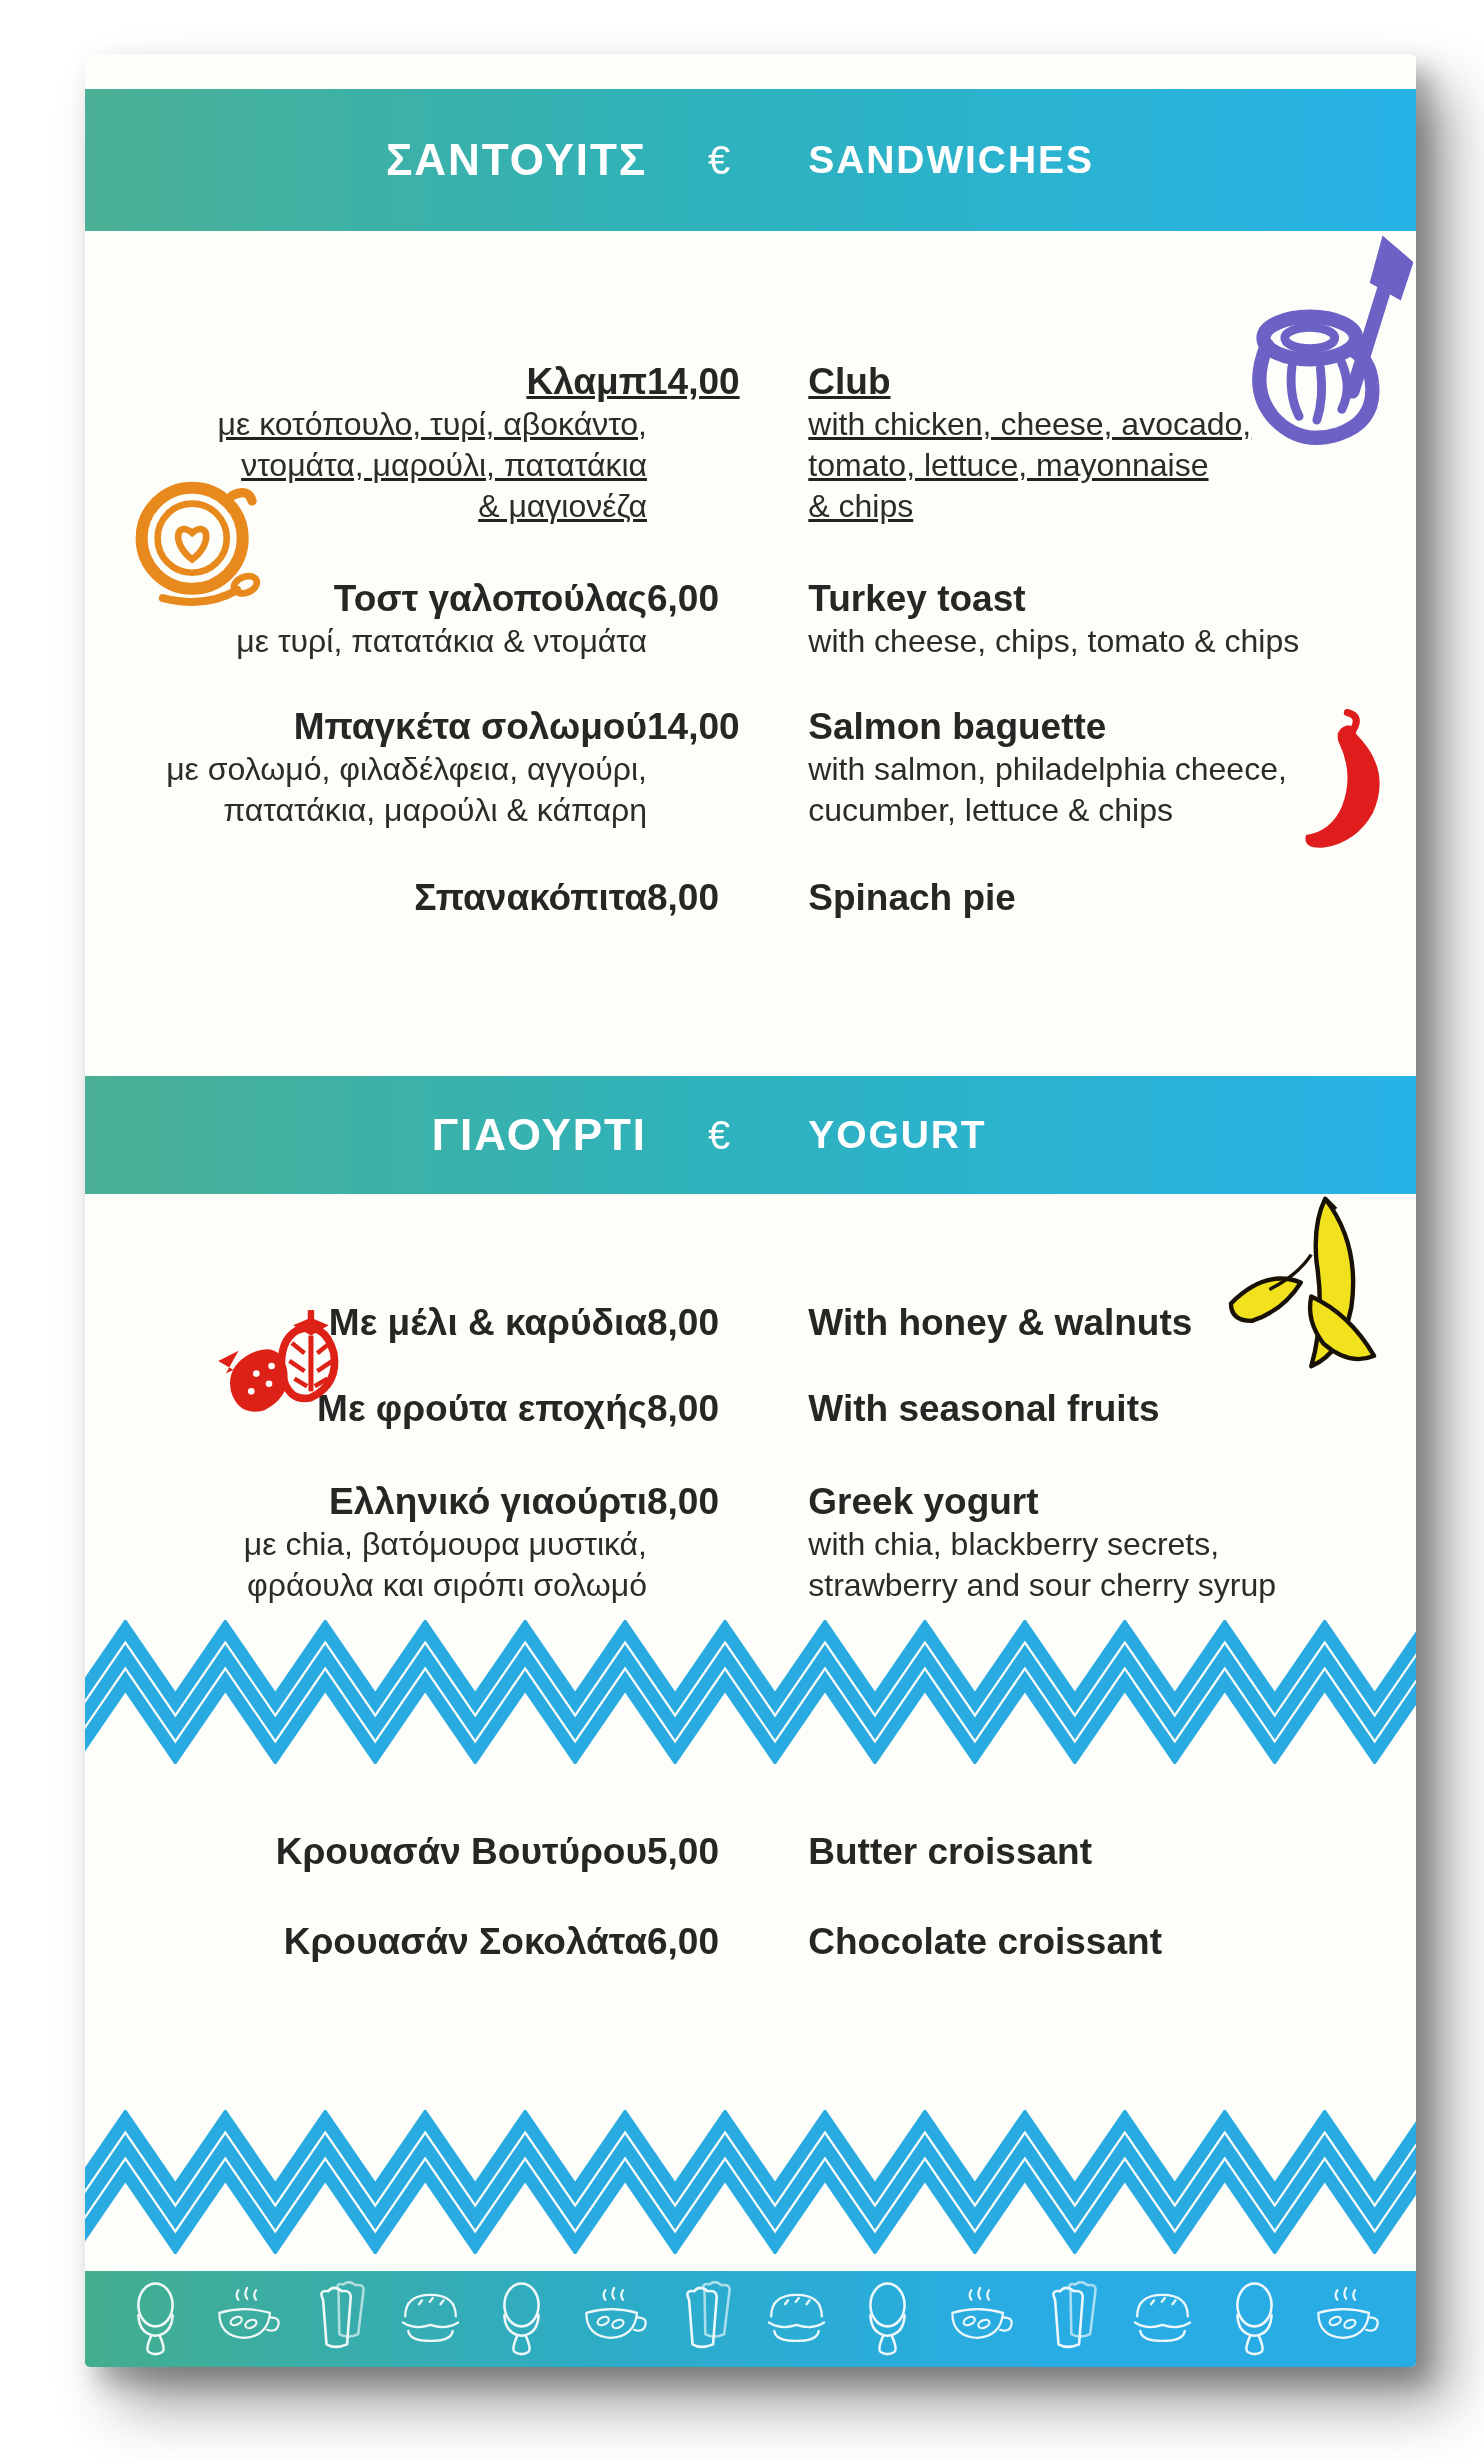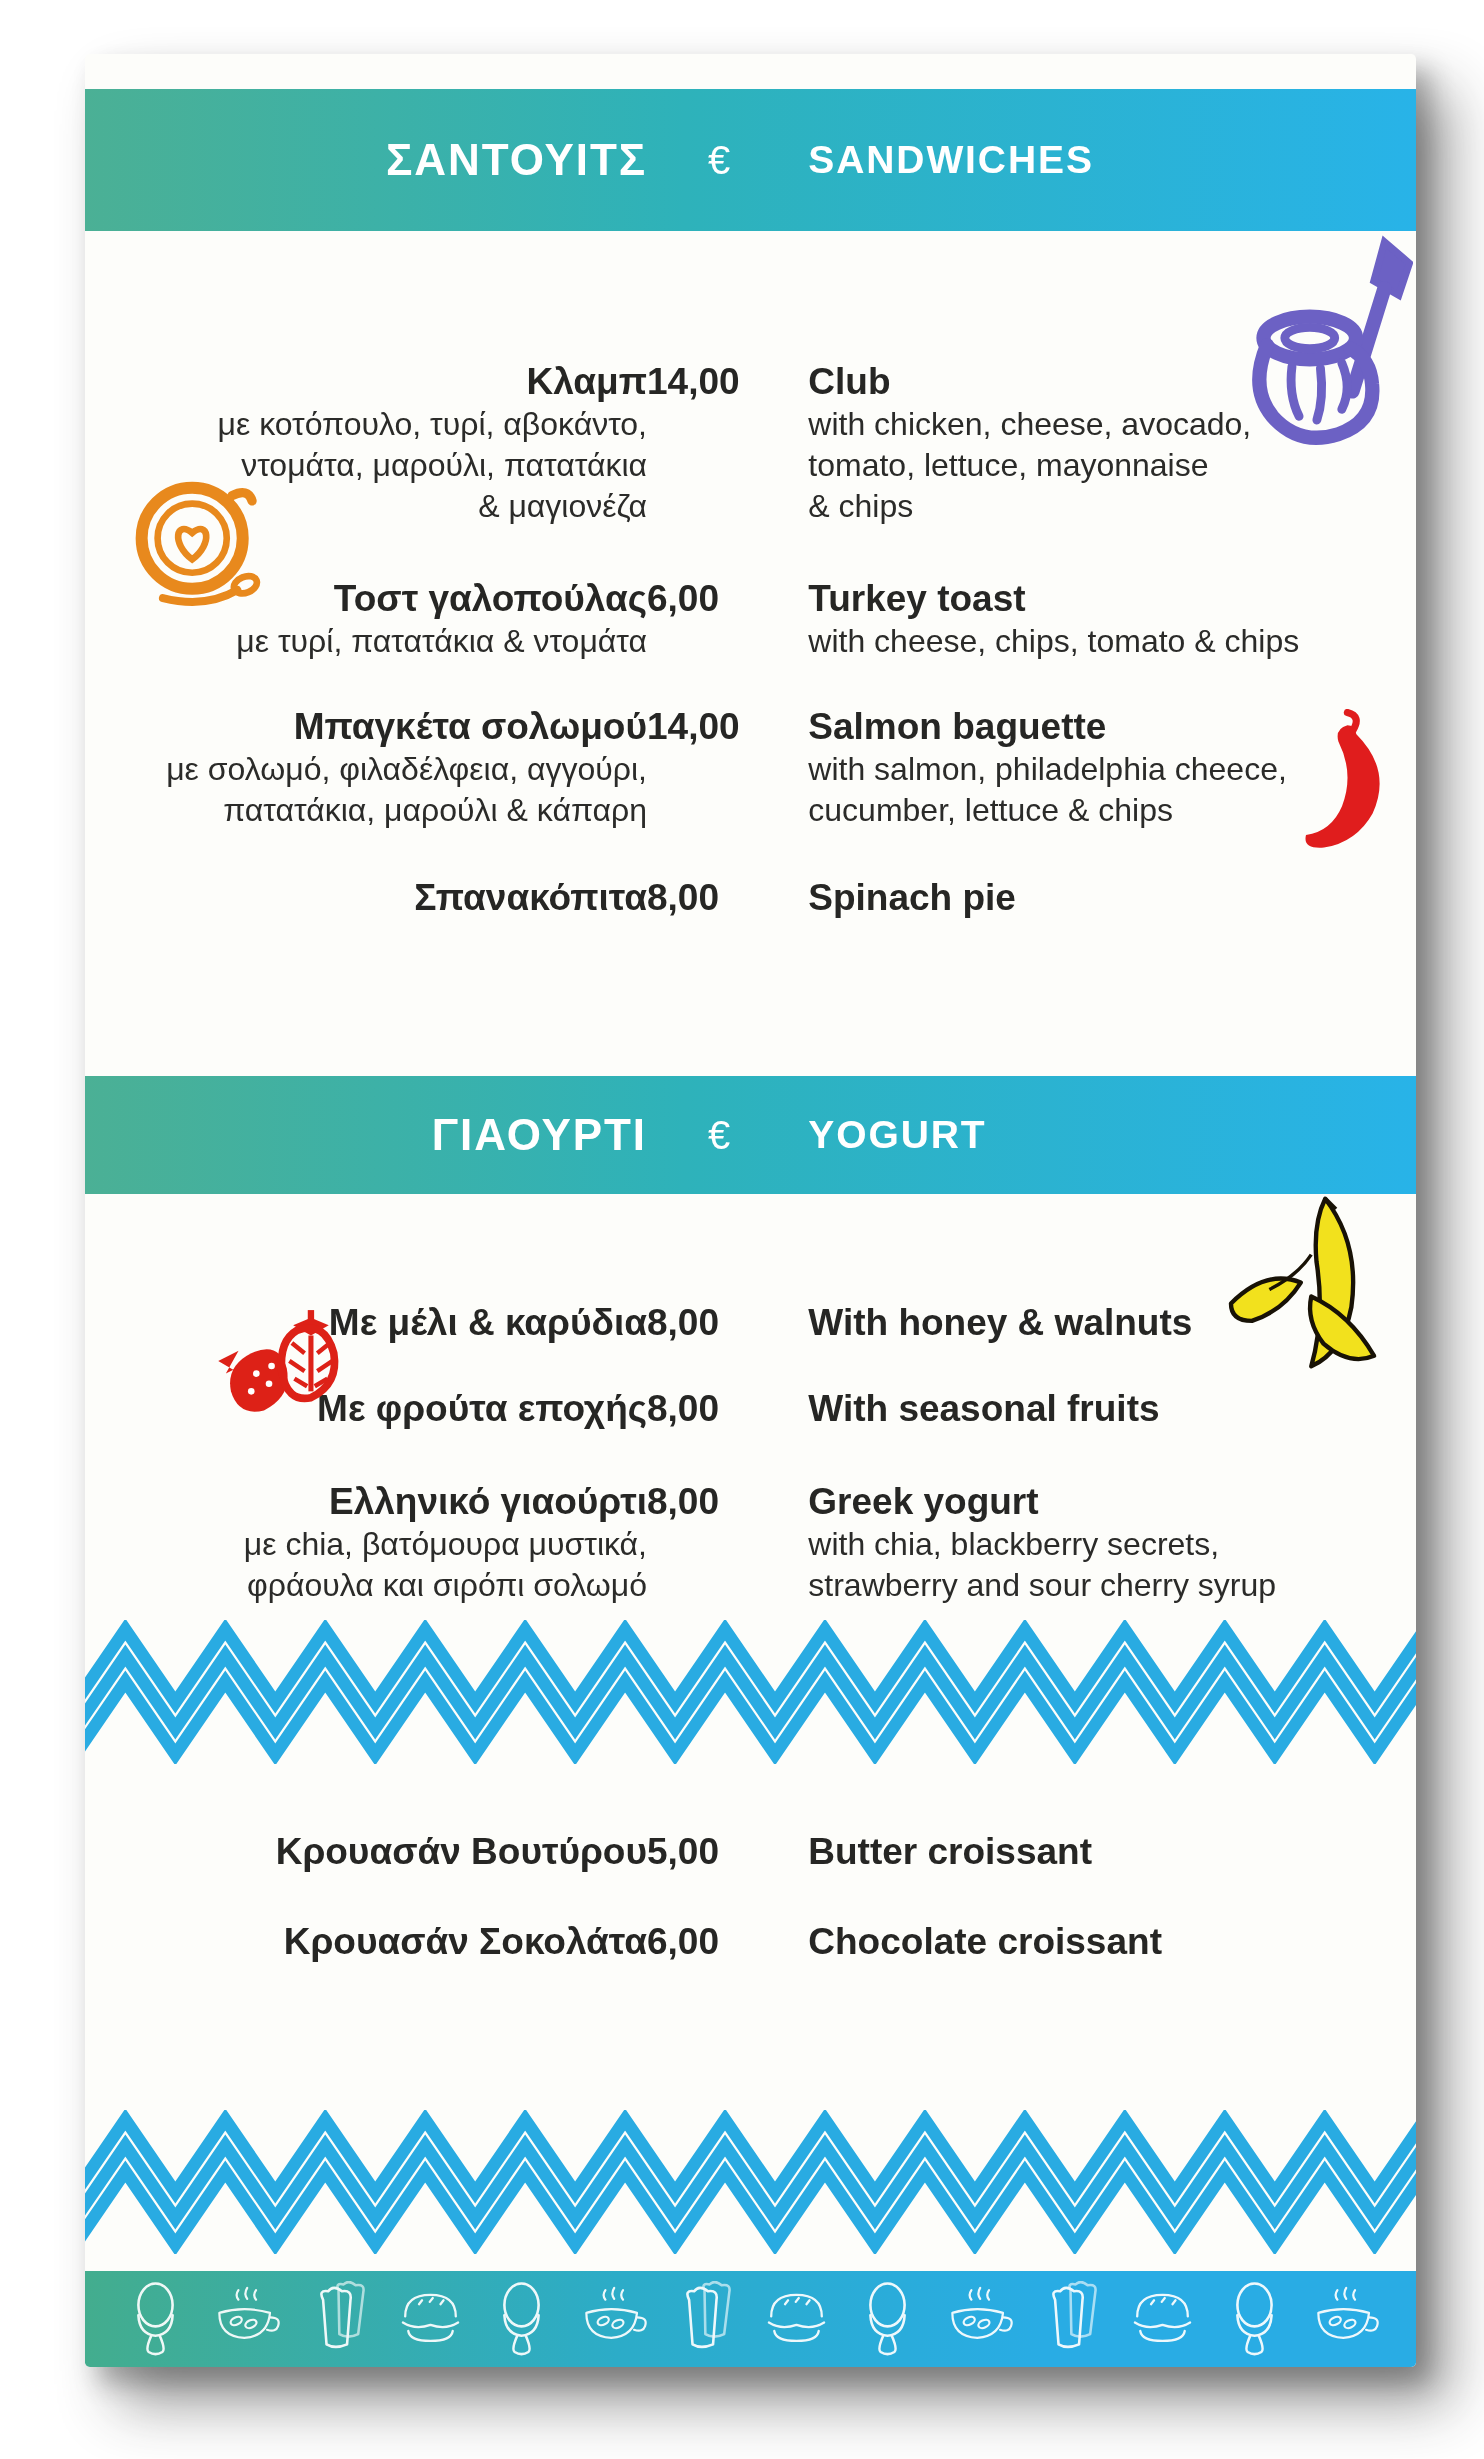--- a/index.html
+++ b/index.html
@@ -82,21 +82,21 @@
 </svg>
 
 <div class="card">
 
   <div class="band" style="top:35px;height:142px;">
     <div class="el">ΣΑΝΤΟΥΙΤΣ</div>
     <div class="cur">€</div>
     <div class="en">SANDWICHES</div>
   </div>
 
-  <div class="item" style="top:306px;">
+  <div class="item" style="top:306px;text-decoration:underline;">
     <div class="el">
       <div class="name">Κλαμπ</div>
       <div class="desc">με κοτόπουλο, τυρί, αβοκάντο,</div>
       <div class="desc">ντομάτα, μαρούλι, πατατάκια</div>
       <div class="desc">&amp; μαγιονέζα</div>
     </div>
     <div class="price">14,00</div>
     <div class="en">
       <div class="name">Club</div>
       <div class="desc">with chicken, cheese, avocado,</div>

